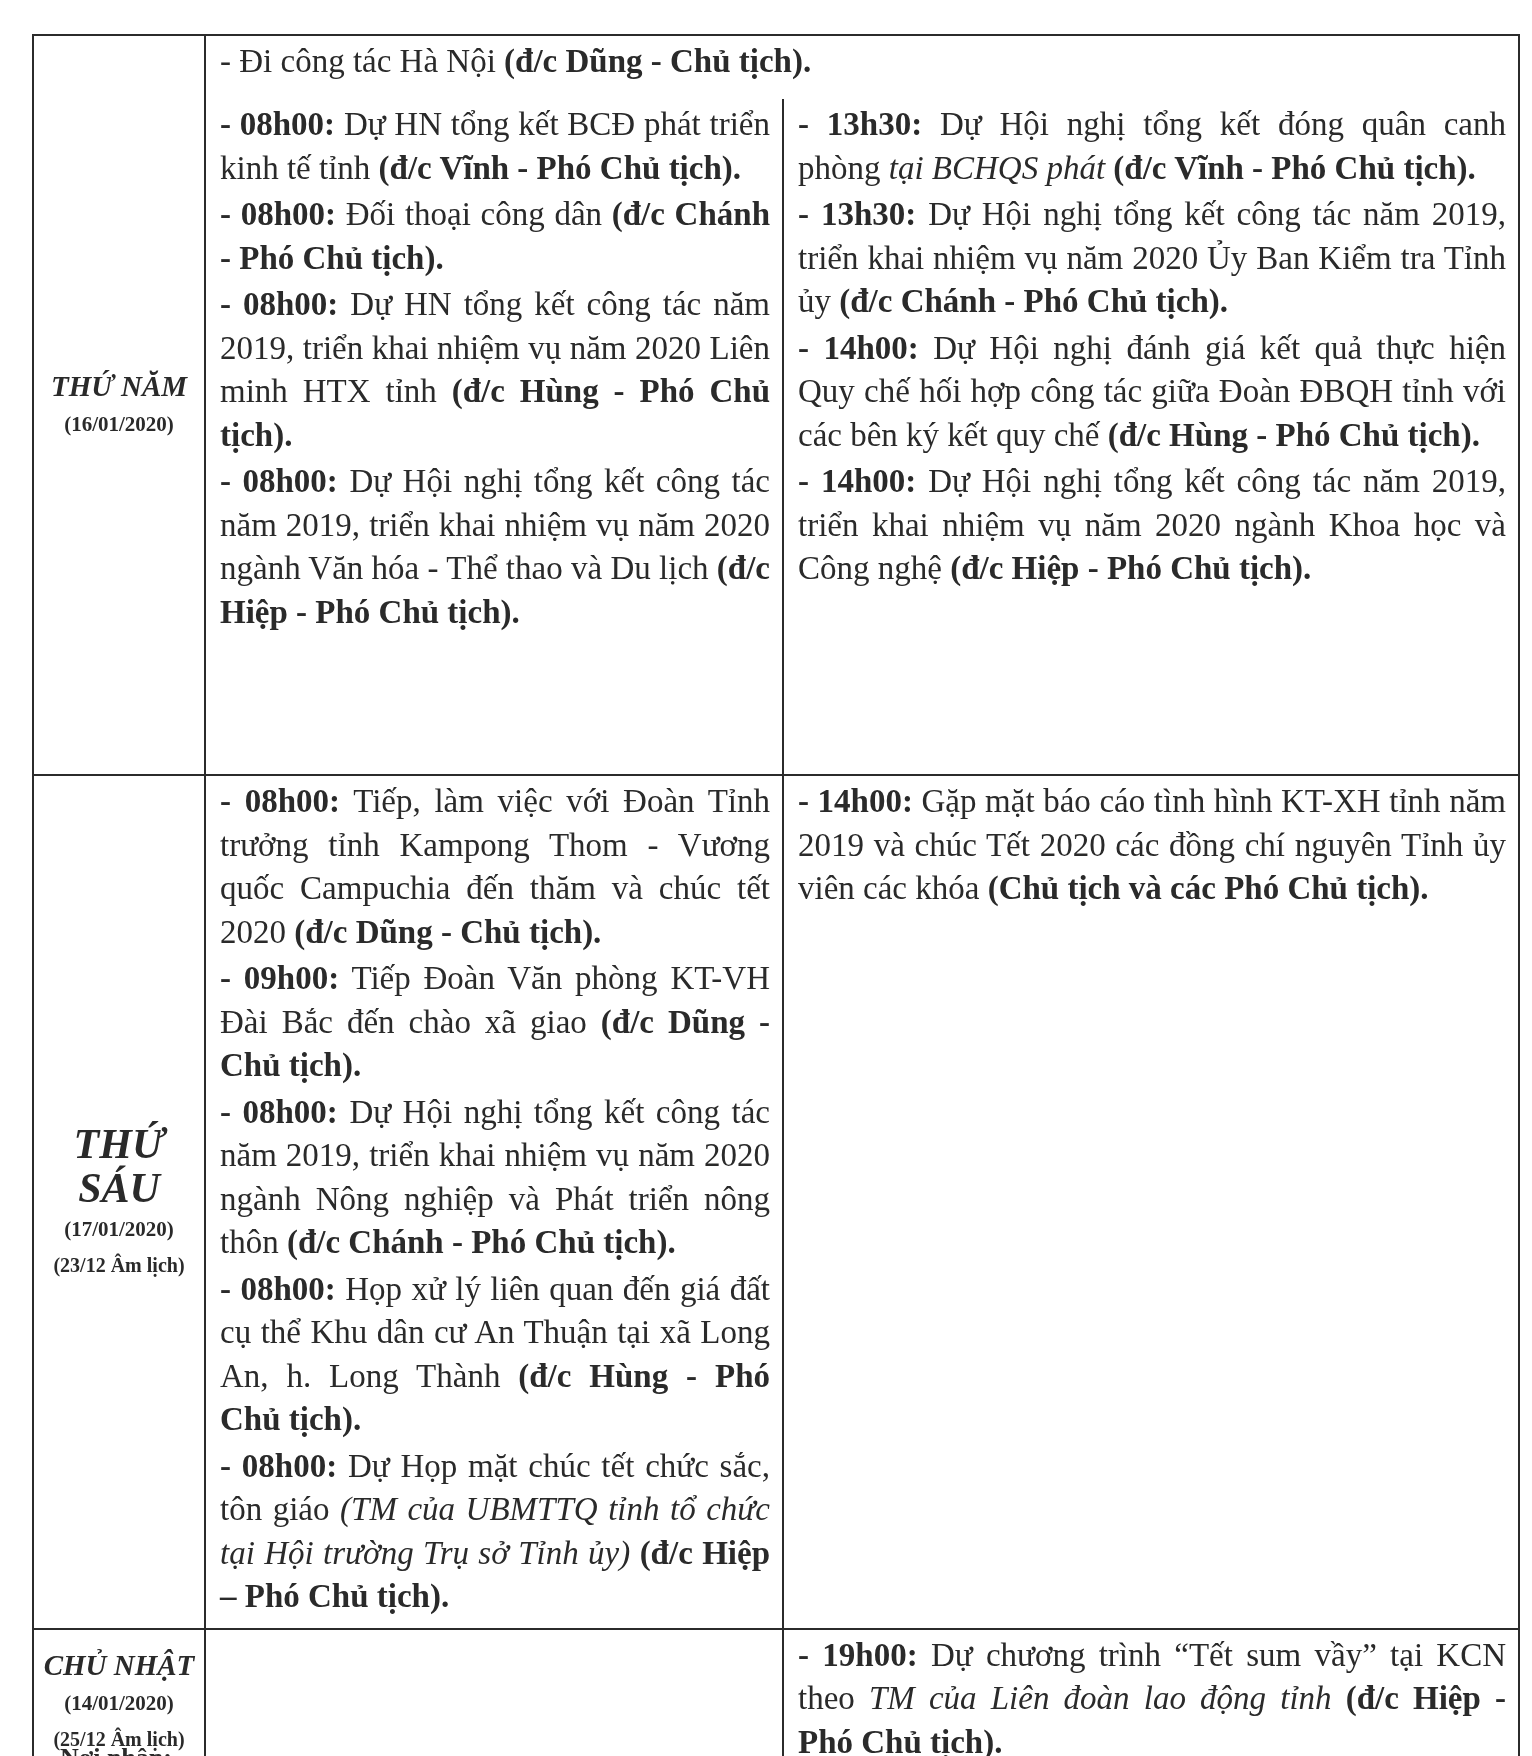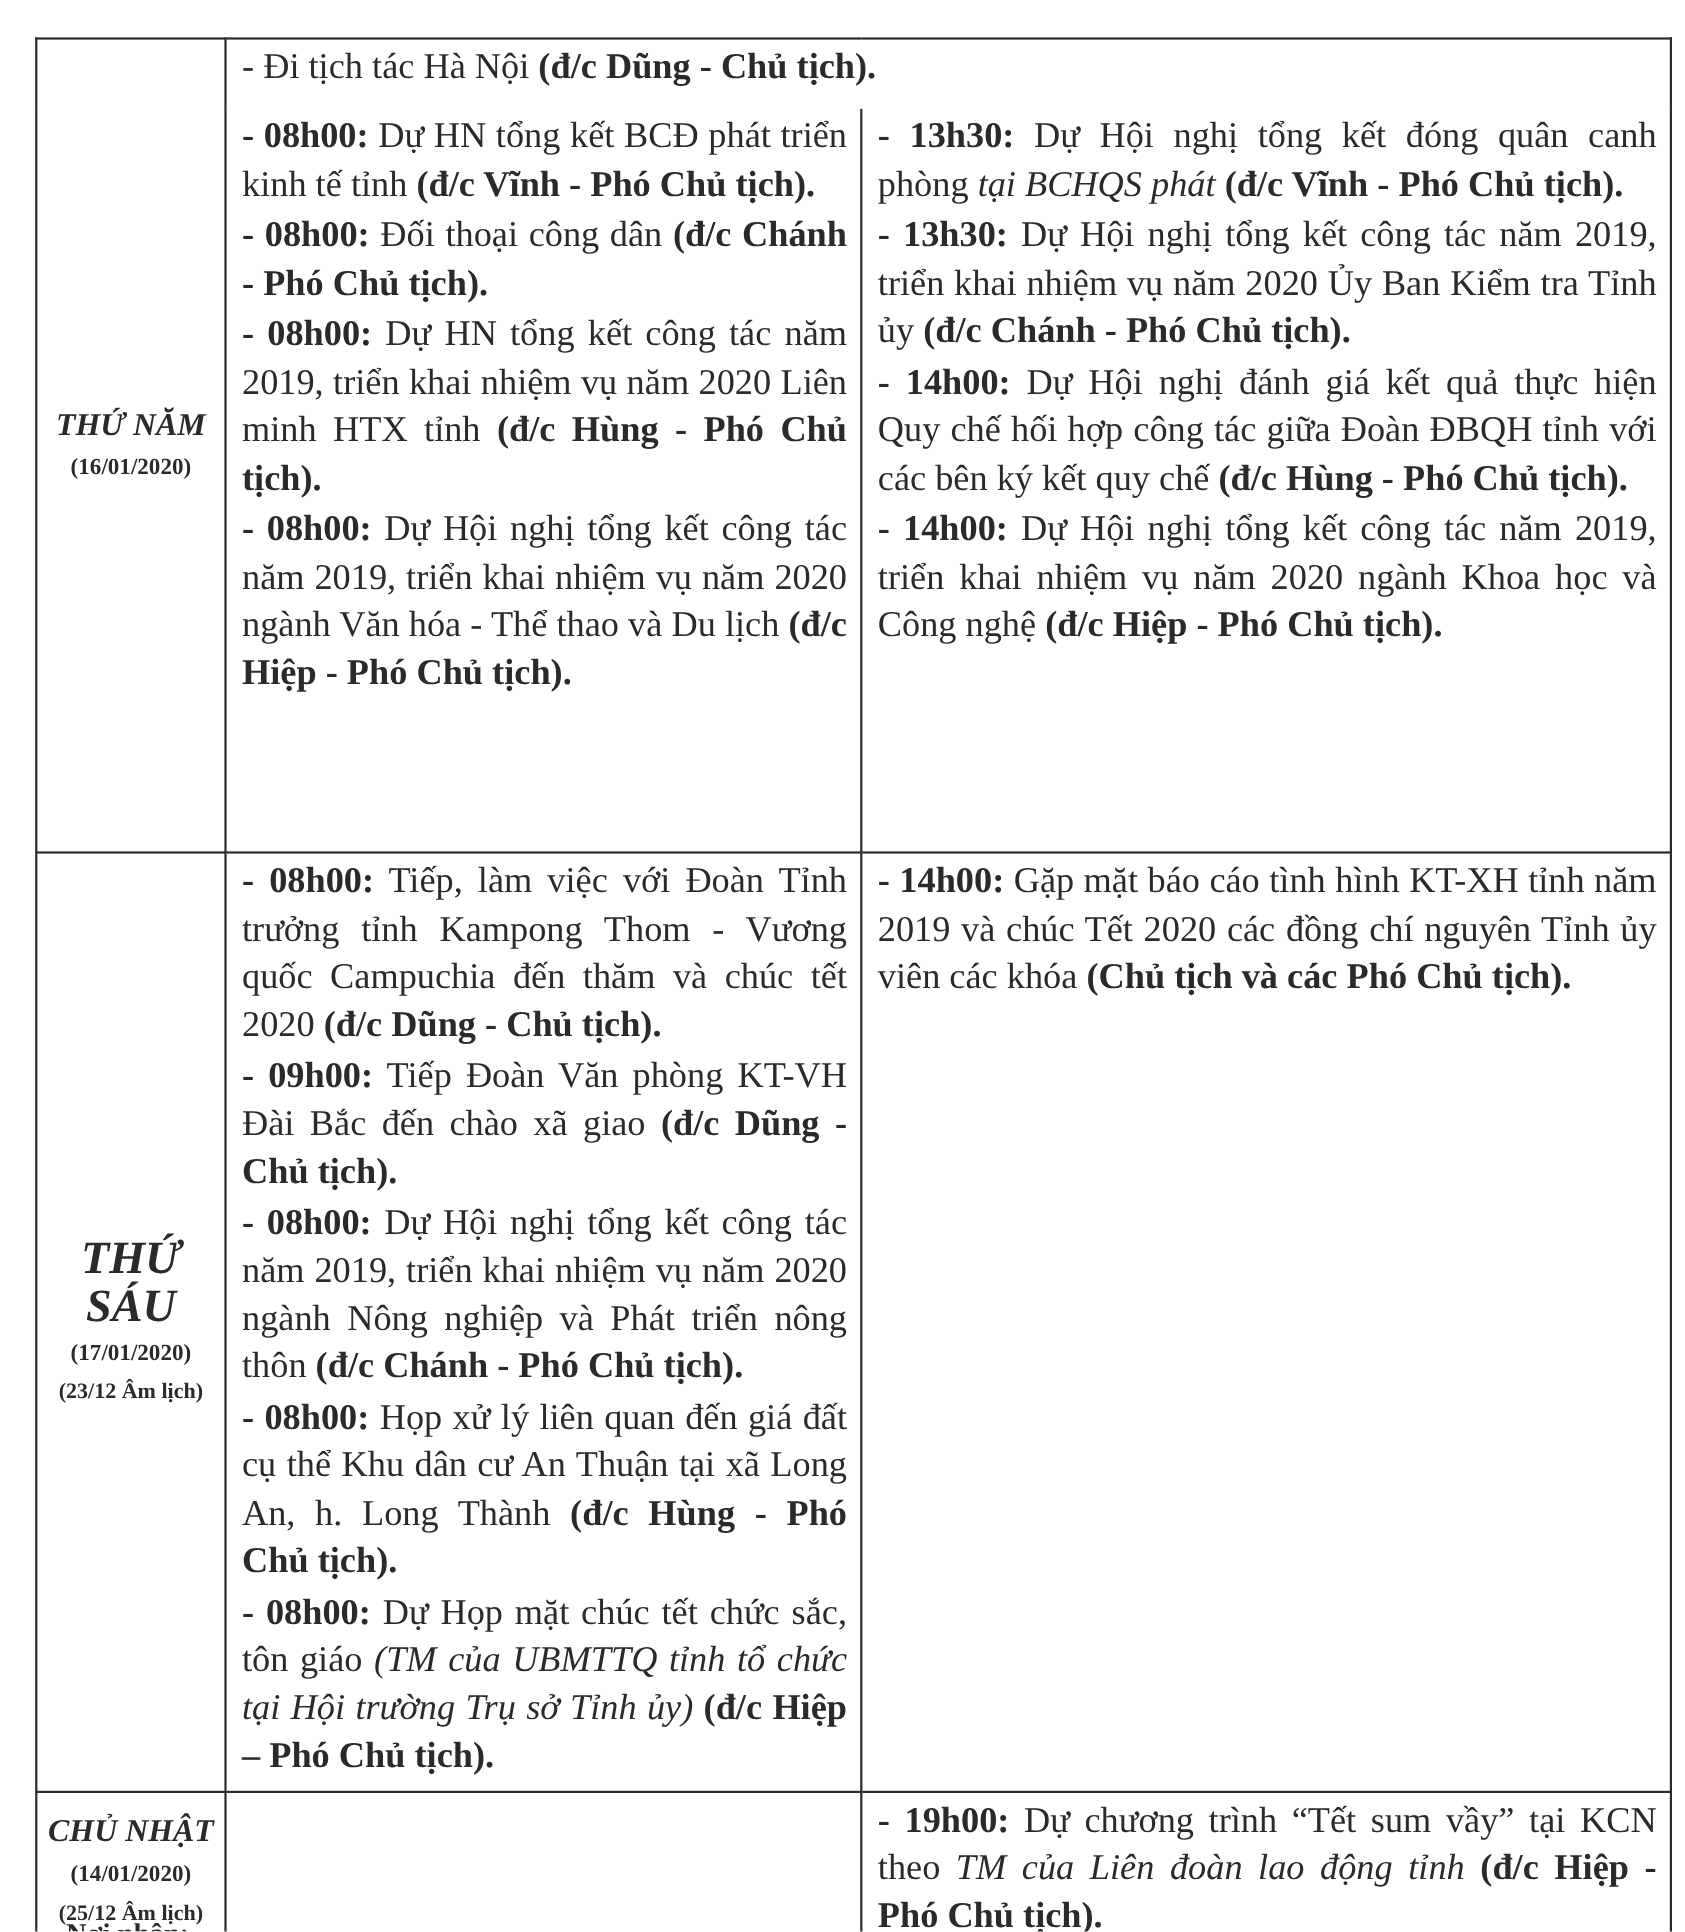--- a/index.html
+++ b/index.html
@@ -52,21 +52,21 @@
       <col style="width:578px">
       <col style="width:736px">
     </colgroup>
     <tbody id="schedule-body">
         <tr style="height: 64px;">
           <td class="day" rowspan="2">
             <span class="day-name">THỨ NĂM</span>
             <span class="day-date">(16/01/2020)</span>
           </td>
           <td colspan="2" class="full-row">
-            <div class="entry"><span>- Đi tịch tác Hà Nội </span><span class="b">(đ/c Dũng - Chủ tịch).</span></div>
+            <div class="entry"><span>- Đi công tác Hà Nội </span><span class="b">(đ/c Dũng - Chủ tịch).</span></div>
           </td>
         </tr>
         <tr style="height: 676px;">
           <td class="split split-left">
             <div class="entry"><span class="b">- 08h00:</span><span> Dự HN tổng kết BCĐ phát triển kinh tế tỉnh </span><span class="b">(đ/c Vĩnh - Phó Chủ tịch).</span></div>
             <div class="entry"><span class="b">- 08h00:</span><span> Đối thoại công dân </span><span class="b">(đ/c Chánh - Phó Chủ tịch).</span></div>
             <div class="entry"><span class="b">- 08h00:</span><span> Dự HN tổng kết công tác năm 2019, triển khai nhiệm vụ năm 2020 Liên minh HTX tỉnh </span><span class="b">(đ/c Hùng - Phó Chủ tịch).</span></div>
             <div class="entry"><span class="b">- 08h00:</span><span> Dự Hội nghị tổng kết công tác năm 2019, triển khai nhiệm vụ năm 2020 ngành Văn hóa - Thể thao và Du lịch </span><span class="b">(đ/c Hiệp - Phó Chủ tịch).</span></div>
           </td>
           <td class="split">

